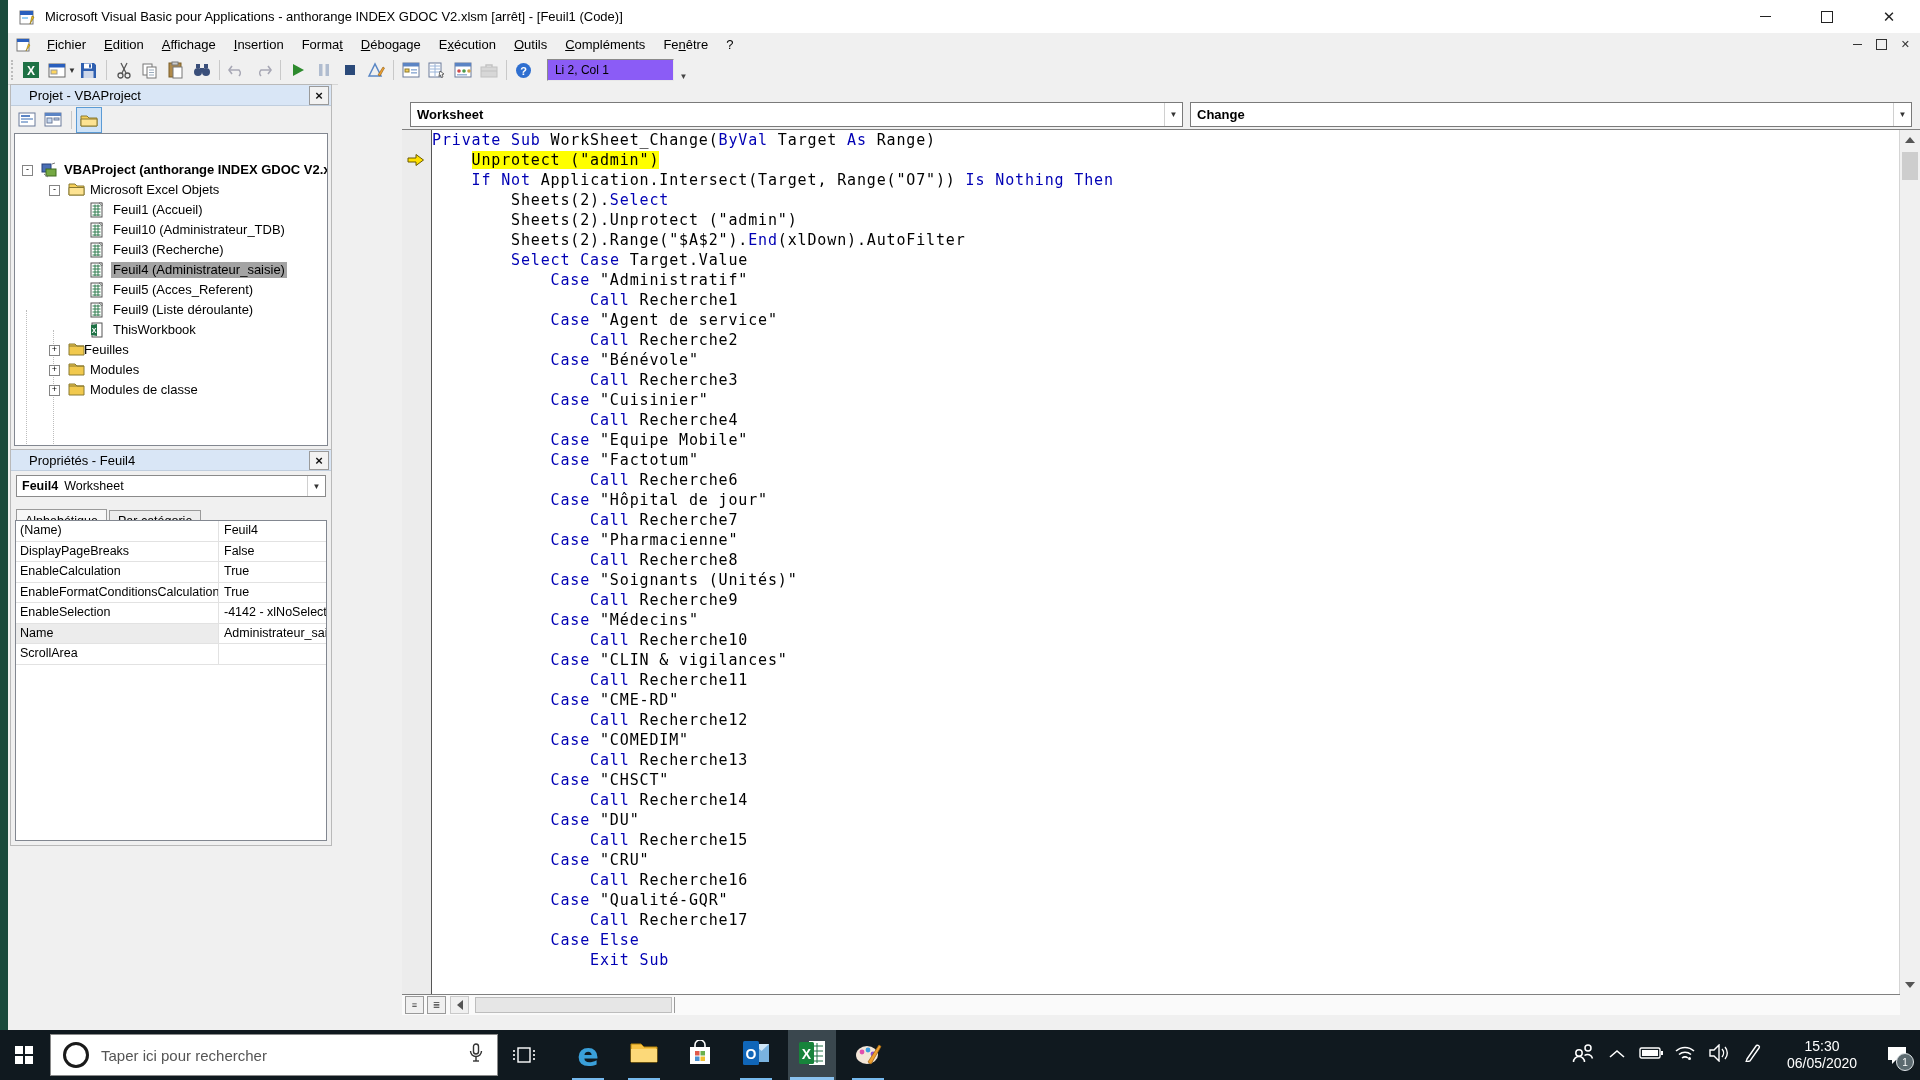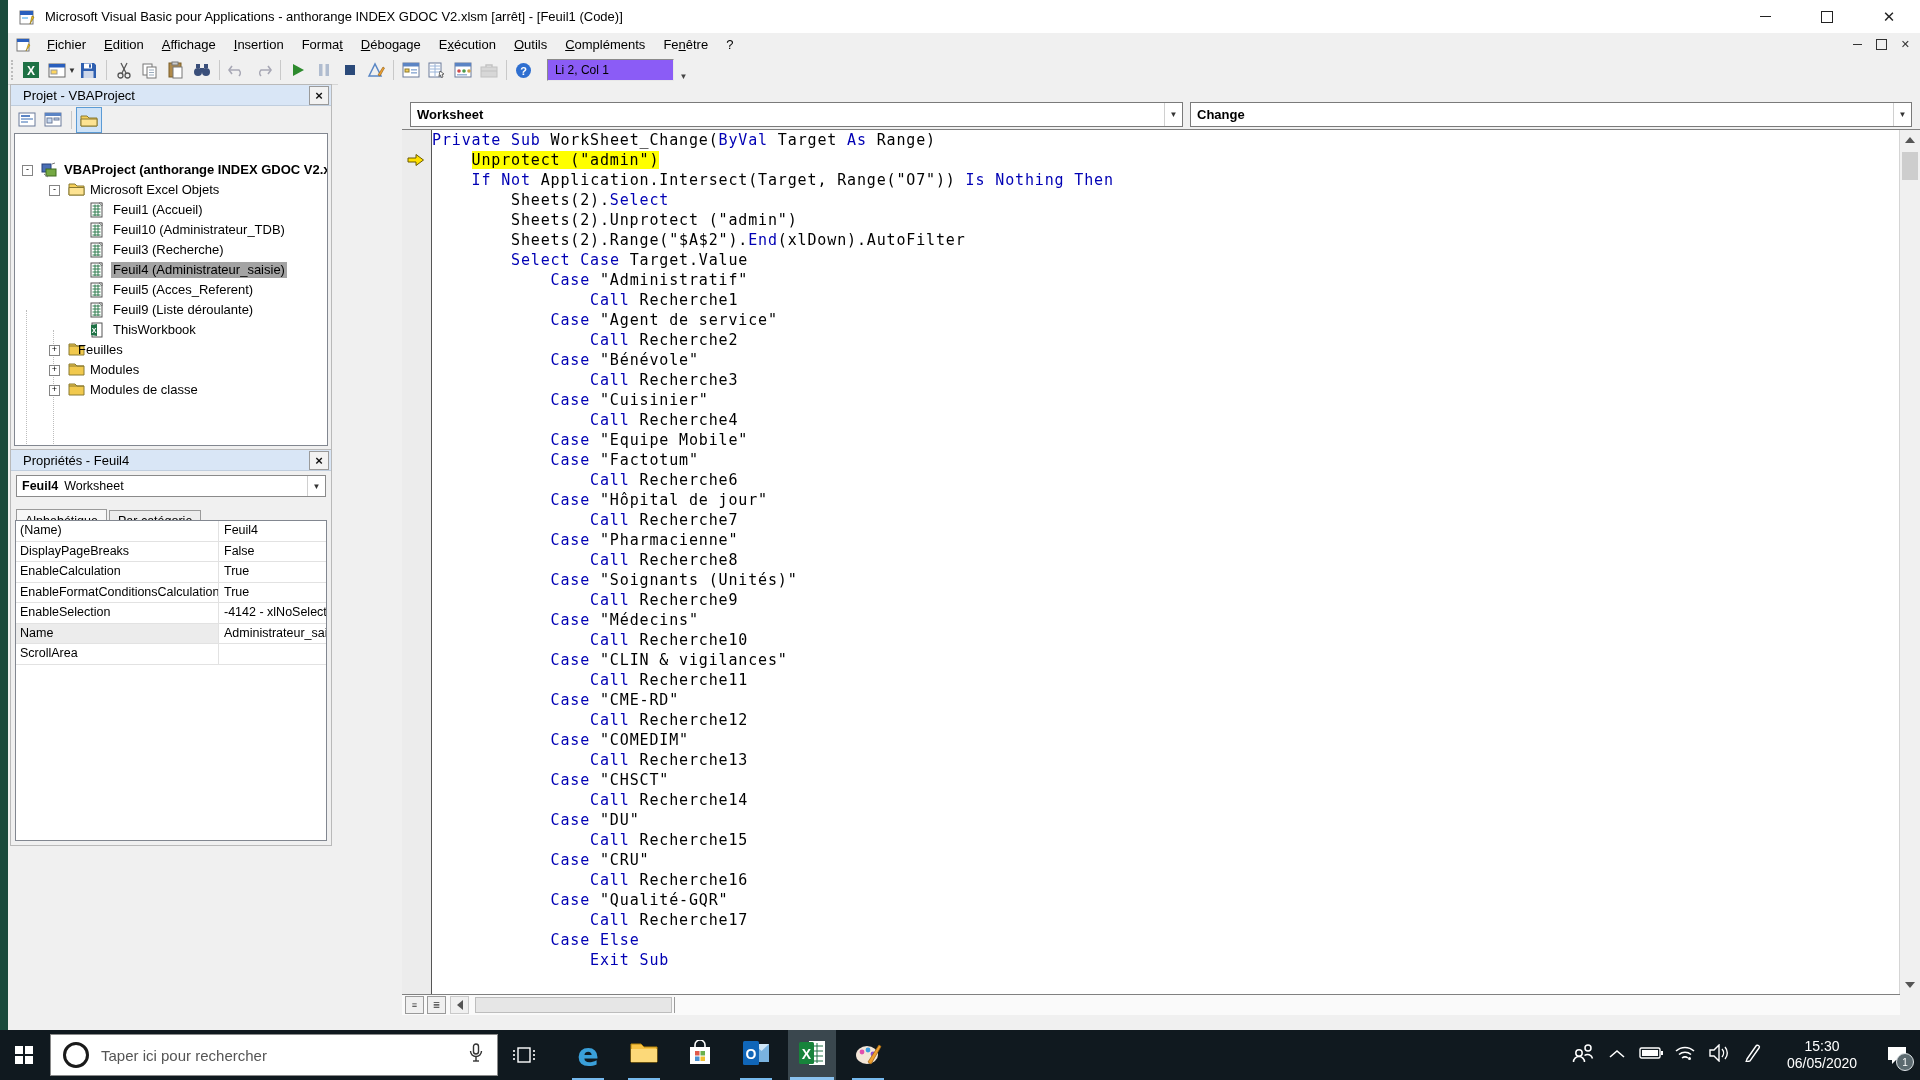--- a/index.html
+++ b/index.html
@@ -31,21 +31,21 @@
   .tb-grip{width:5px;height:20px;margin-left:3px;border-left:2px dotted #bdbdbd;}
   .tb-btn{width:24px;height:24px;margin:0 1px;display:flex;align-items:center;justify-content:center;}
   .tb-btn.disabled{opacity:.38;}
   .tb-btn svg{display:block;}
   .tb-caret{font-size:8px;color:#333;margin-left:-2px;}
   .tb-sep{width:1px;height:20px;background:#c9c9c9;margin:0 4px;}
   .licol-box{width:118px;height:20px;margin-left:10px;background:#8b5cf6;border:1px solid #8a8a8a;border-right-color:#e8e8e8;border-bottom-color:#e8e8e8;font-size:12px;color:#000;display:flex;align-items:center;padding-left:7px;}
   .tb-overflow{width:15px;height:24px;margin-left:2px;display:flex;align-items:flex-end;justify-content:center;color:#444;font-size:8px;padding-bottom:2px;}
   
   .panel{position:absolute;left:2px;width:320px;background:#f0f0f0;border:1px solid #b9b9b9;}
-  .panel-header{height:20px;background:var(--c-panelheader,#d9e6f6);display:flex;align-items:center;font-size:13px;color:#000;padding-left:12px;position:relative;border-bottom:1px solid #c0cede;}
+  .panel-header{height:20px;background:var(--c-panelheader,#d9e6f6);display:flex;align-items:center;font-size:13px;color:#000;padding-left:18px;position:relative;border-bottom:1px solid #c0cede;}
   .panel-close{position:absolute;right:2px;top:1px;width:18px;height:17px;background:#f2f2f2;border:1px solid #9a9a9a;display:flex;align-items:center;justify-content:center;font-size:13px;font-weight:bold;color:#111;}
   .proj-tools{height:28px;display:flex;align-items:center;padding-left:4px;background:#f0f0f0;}
   .proj-tool{width:24px;height:24px;display:flex;align-items:center;justify-content:center;margin-right:2px;}
   .proj-tool.active{background:#cfe3f7;border:1px solid #5b9bd5;}
   .tree{position:absolute;left:3px;right:3px;top:48px;bottom:3px;background:#fff;border:1px solid #828790;overflow:hidden;}
   .tree-row{position:relative;height:20px;font-size:13px;color:#000;white-space:nowrap;}
   .tree-row .exp{position:absolute;top:5px;width:9px;height:9px;border:1px solid #848484;background:#fff;font-size:9px;line-height:7px;text-align:center;color:#000;}
   .tree-row .t-ico{position:absolute;top:2px;width:16px;height:16px;}
   .tree-row .t-label{position:absolute;top:2px;line-height:16px;padding:0 2px;}
   .tree-row.bold .t-label{font-weight:bold;}
@@ -502,21 +502,21 @@
                 <text x="5" y="10.5" font-size="7" font-weight="bold" fill="#fff" text-anchor="middle" font-family="sans-serif">X</text>
               </svg></span>
             <span class="t-label" style="left: 96px;">ThisWorkbook</span>
           </div>
           <div class="tree-row" style="top: 0px; margin-top: 0px;">
             <span class="exp" style="left: 34px;">+</span>
             <span class="t-ico" style="left: 53px;"><svg width="17" height="14" viewBox="0 0 17 14">
                 <path d="M1 2 h6 l2 2 h7 v9 H1 Z" fill="#f1c94e" stroke="#8a7a30"></path>
                 <path d="M1 4 h15" stroke="#8a7a30"></path>
               </svg></span>
-            <span class="t-label" style="left: 61px; text-align: center;">Feuilles</span>
+            <span class="t-label" style="left: 67px; text-align: center;">Feuilles</span>
           </div>
           <div class="tree-row" style="top: 0px; margin-top: 0px;">
             <span class="exp" style="left: 34px;">+</span>
             <span class="t-ico" style="left: 53px;"><svg width="17" height="14" viewBox="0 0 17 14">
                 <path d="M1 2 h6 l2 2 h7 v9 H1 Z" fill="#f1c94e" stroke="#8a7a30"></path>
                 <path d="M1 4 h15" stroke="#8a7a30"></path>
               </svg></span>
             <span class="t-label" style="left: 73px;">Modules</span>
           </div>
           <div class="tree-row" style="top: 0px; margin-top: 0px;">

